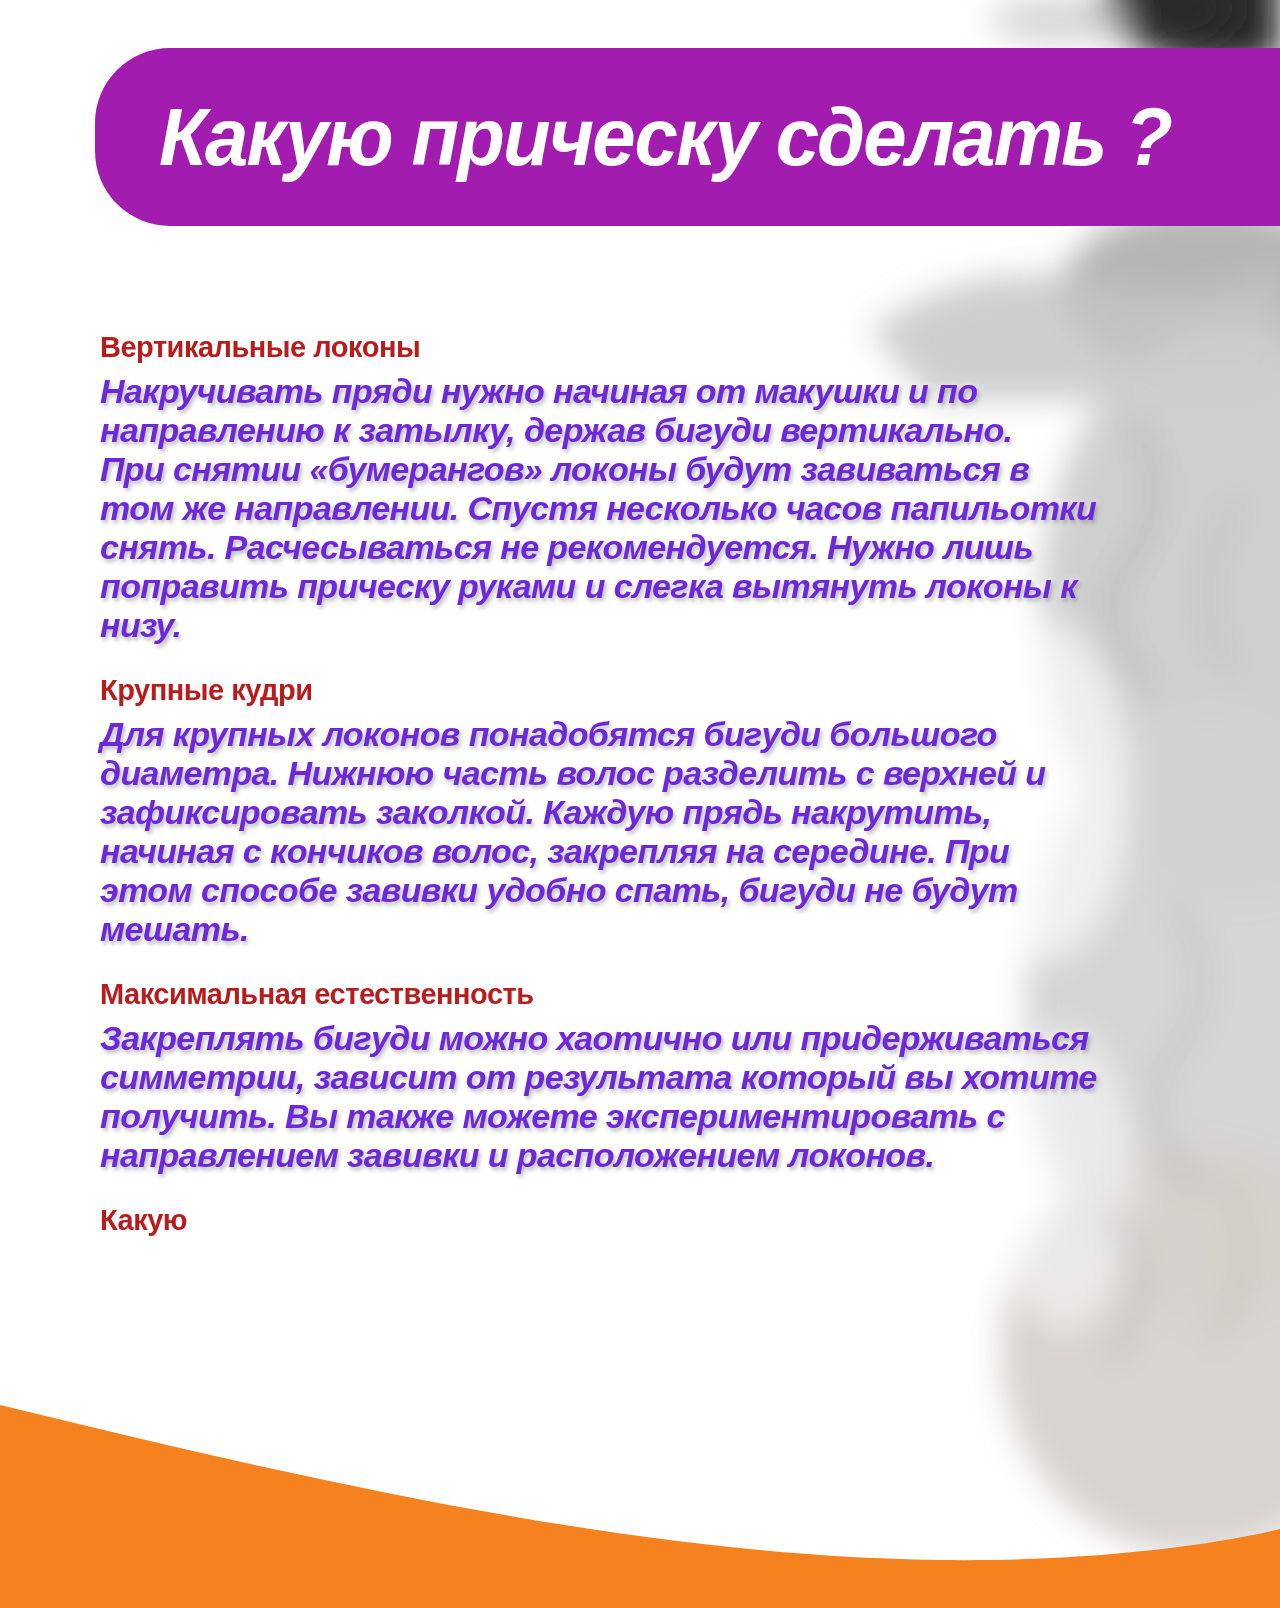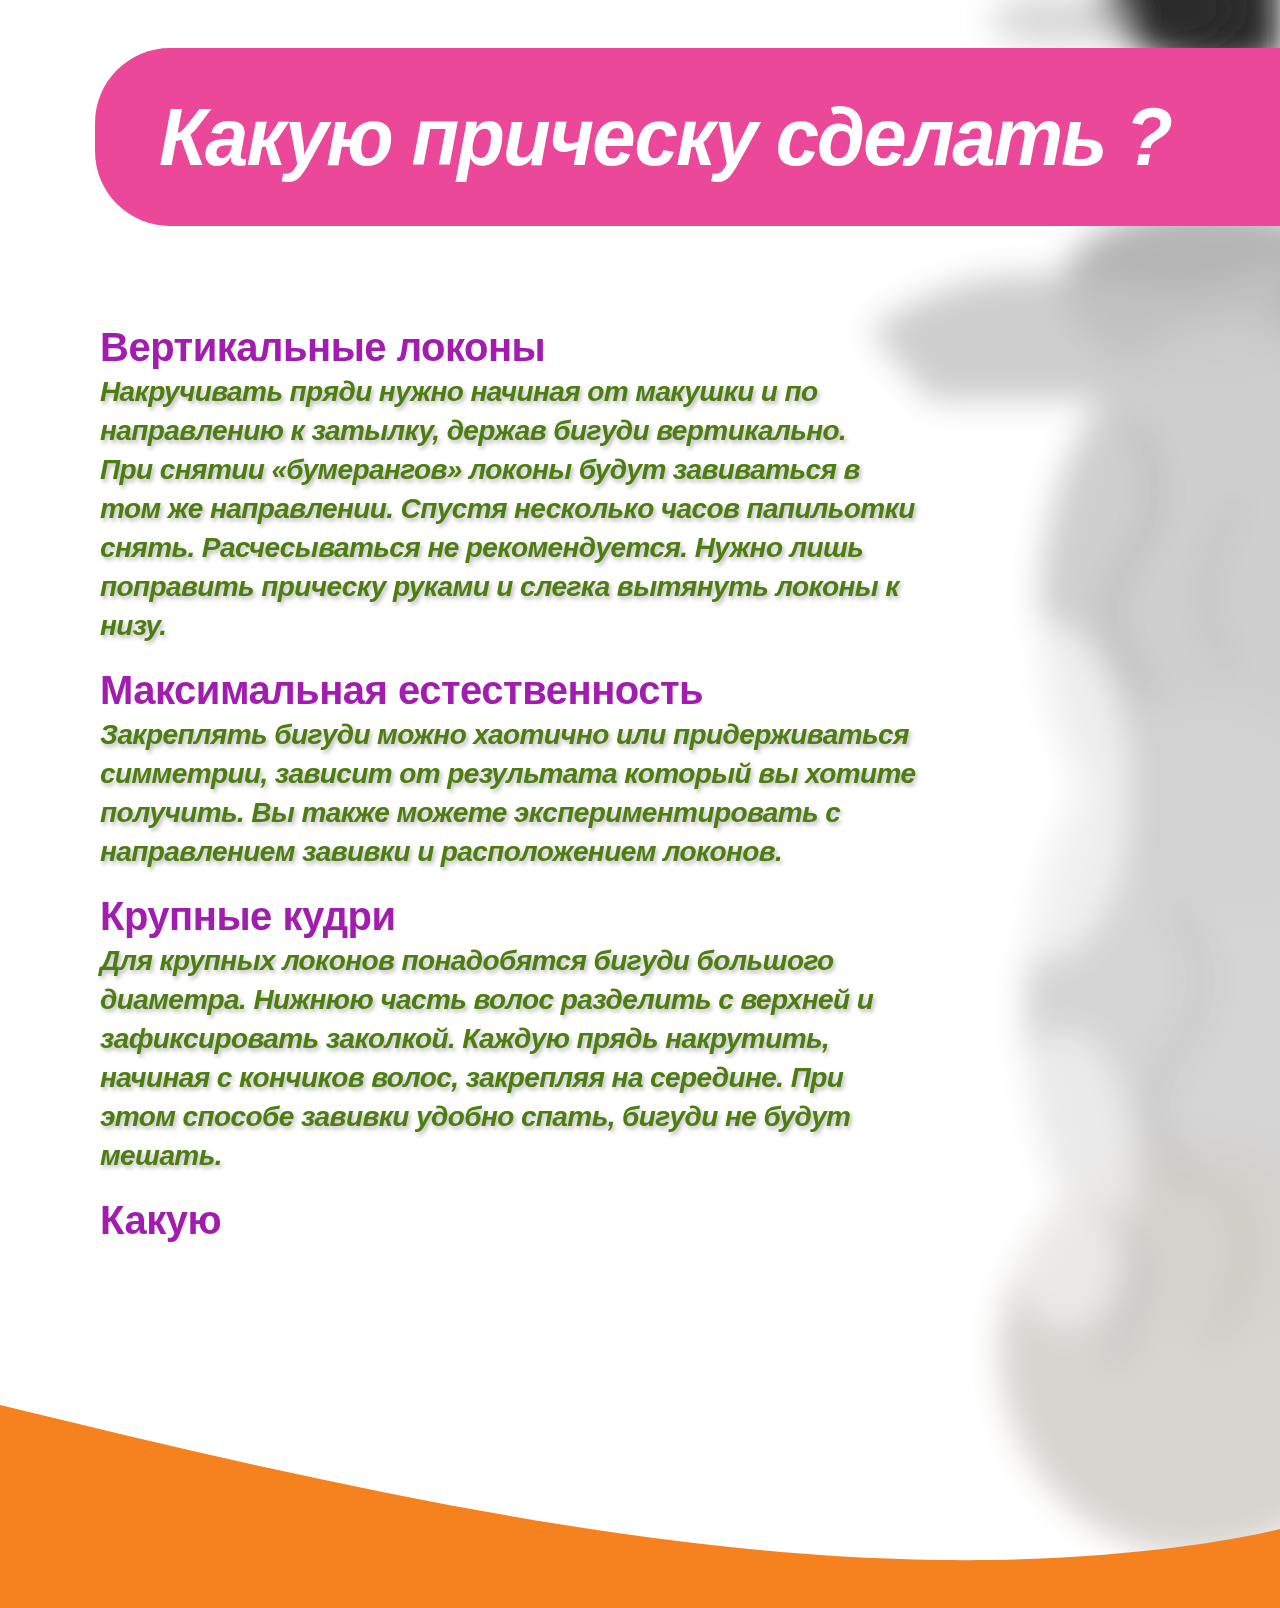--- a/index.html
+++ b/index.html
@@ -15,21 +15,21 @@
   .hair-decor {
     position: absolute; top: 0; right: 0;
     width: 470px; height: 1560px;
     z-index: 1; pointer-events: none;
   }
 
   
   .header-banner {
     position: absolute;
     left: 95px; right: 0; top: 48px; height: 178px;
-    background: #ec4899;
+    background: #a21caf;
     border-radius: 75px 0 0 75px;
     z-index: 3;
     display: flex; align-items: center;
     padding-left: 64px;
     box-sizing: border-box;
   }
   .page-title {
     color: #ffffff;
     font-style: italic;
     font-weight: 700;
@@ -43,33 +43,33 @@
 
   
   .content {
     position: absolute;
     left: 100px; top: 326px; width: 1135px;
     z-index: 2;
   }
   .section { margin: 0 0 24px 0; }
   .section-heading {
     margin: 0 0 4px 0;
-    color: #a21caf;
+    color: #b91c1c;
     font-weight: 700;
-    font-size: 40px;
+    font-size: 29px;
     line-height: 42px;
     letter-spacing: -0.5px;
     text-shadow: 0 0 6px rgba(255,255,255,0.9);
   }
   .section-body {
     margin: 0;
-    color: #4d7c0f;
+    color: #6d28d9;
     font-style: italic;
     font-weight: 700;
-    font-size: 28px;
+    font-size: 34px;
     line-height: 39px;
     letter-spacing: -0.6px;
     white-space: pre-line;
     text-shadow: 2px 3px 4px rgba(0,0,0,0.28), 0 0 7px rgba(255,255,255,0.85);
   }
 
   
   .footer-wave {
     position: absolute;
     left: 0; top: 1398px;
@@ -121,35 +121,35 @@
     <p class="section-body">Накручивать пряди нужно начиная от макушки и по
 направлению к затылку, держав бигуди вертикально.
 При снятии «бумерангов» локоны будут завиваться в
 том же направлении. Спустя несколько часов папильотки
 снять. Расчесываться не рекомендуется. Нужно лишь
 поправить прическу руками и слегка вытянуть локоны к
 низу.</p>
   </section>
 
   <section class="section">
-    <h2 class="section-heading">Максимальная естественность</h2>
-    <p class="section-body">Закреплять бигуди можно хаотично или придерживаться
-симметрии, зависит от результата который вы хотите
-получить. Вы также можете экспериментировать с
-направлением завивки и расположением локонов.</p>
-  </section>
-
-  <section class="section">
     <h2 class="section-heading">Крупные кудри</h2>
     <p class="section-body">Для крупных локонов понадобятся бигуди большого
 диаметра.  Нижнюю часть волос разделить с верхней и
 зафиксировать заколкой. Каждую прядь накрутить,
 начиная с кончиков волос, закрепляя на середине. При
 этом способе завивки удобно спать, бигуди не будут
 мешать.</p>
+  </section>
+
+  <section class="section">
+    <h2 class="section-heading">Максимальная естественность</h2>
+    <p class="section-body">Закреплять бигуди можно хаотично или придерживаться
+симметрии, зависит от результата который вы хотите
+получить. Вы также можете экспериментировать с
+направлением завивки и расположением локонов.</p>
   </section>
 
   <section class="section">
     <h2 class="section-heading">Какую</h2>
   </section>
 
 </main>
 
 <svg class="footer-wave" viewBox="0 0 1280 210" preserveAspectRatio="none" xmlns="http://www.w3.org/2000/svg" aria-hidden="true">
   <path d="M0,7 C320,85 640,158 940,162 C1090,164 1215,147 1280,131 L1280,210 L0,210 Z" fill="#F5821F"></path>

